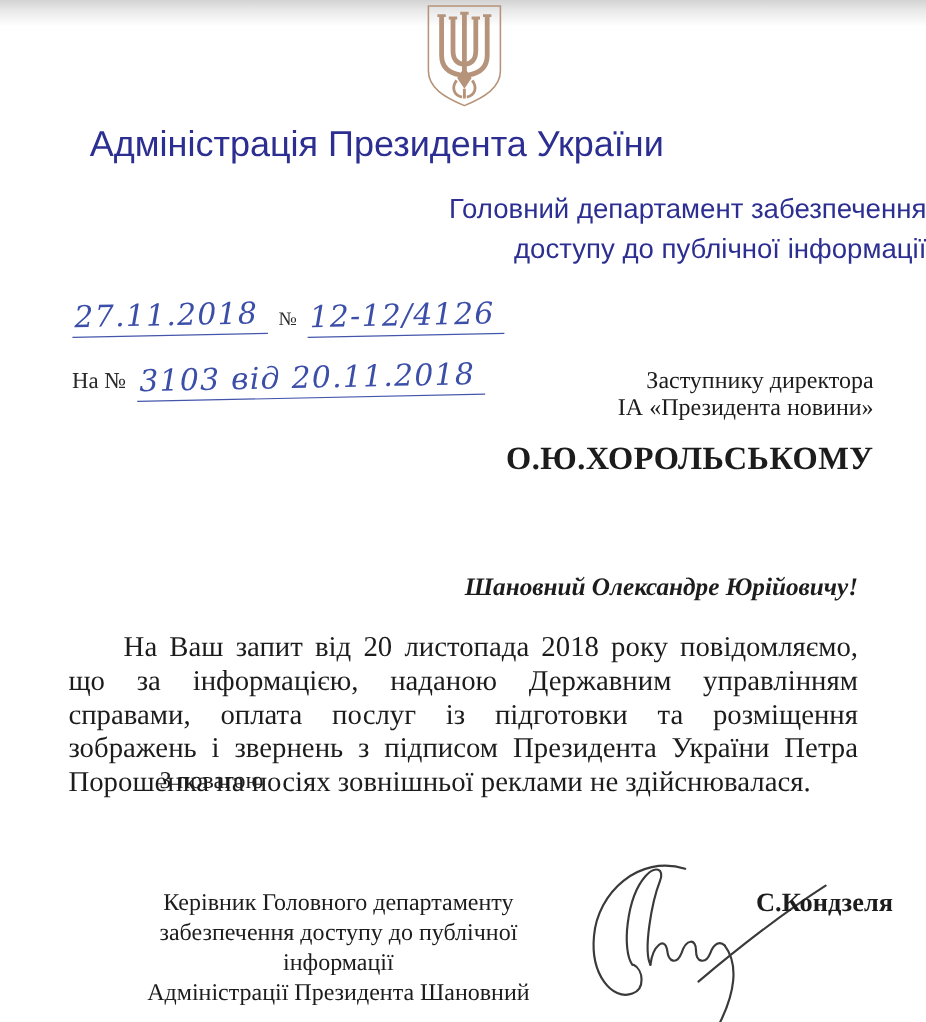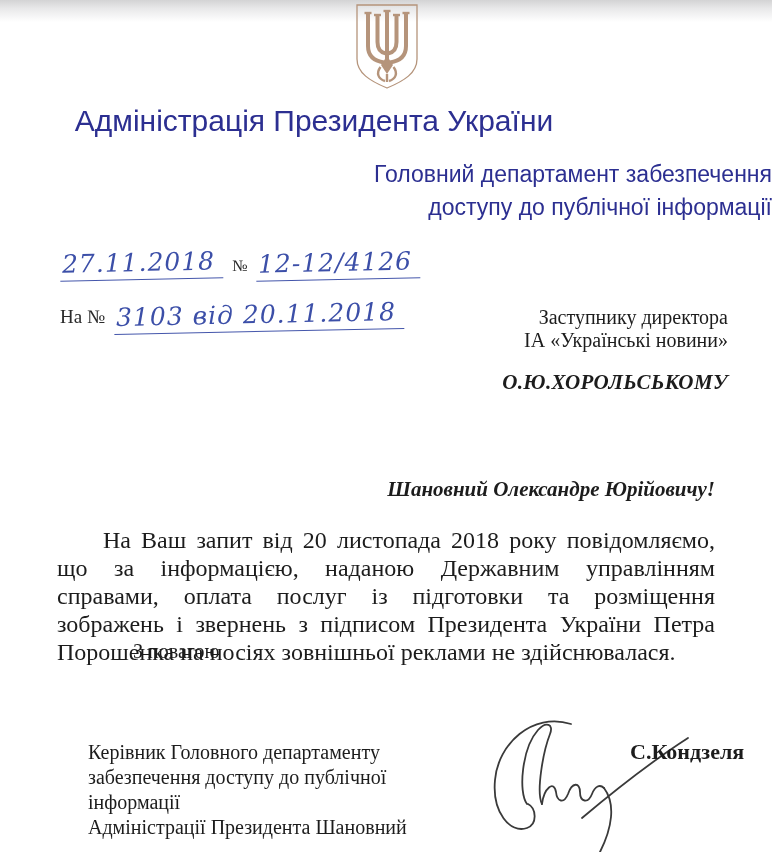--- a/index.html
+++ b/index.html
@@ -57,41 +57,41 @@
   }
   .ref-print.small{font-size:16px;}
   .ref-print.med{font-size:19px;}
 
   .recipient{
     position:absolute;left:416px;top:286px;width:312px;
     text-align:right;font-size:20px;line-height:23px;margin-top:20px;
   }
   .recipient .name{
     margin-top:19px;
-    font-size:21px;font-weight:bold;letter-spacing:0.4px;font-style:italic;
+    font-size:27px;font-weight:bold;letter-spacing:0.4px;
   }
 
   .salutation{
     position:absolute;left:57px;top:477px;width:658px;
     padding-left:48px;box-sizing:border-box;
     text-align:right;
     font-size:21px;font-weight:bold;font-style:italic;
   }
   .body-par{
     position:absolute;left:57px;top:526px;width:658px;
     font-size:24px;line-height:28px;
     text-align:justify;text-indent:46px;
   }
   .closing{
     position:absolute;left:133px;top:640px;
     font-size:20px;
   }
   .signoff{
     position:absolute;left:88px;top:740px;width:388px;
-    text-align:left;font-size:20px;line-height:25px;
+    text-align:center;font-size:20px;line-height:25px;
   }
   .signature-svg{
     position:absolute;left:470px;top:700px;width:250px;height:152px;
   }
   .signer-name{
     position:absolute;left:630px;top:739px;
     font-size:22px;font-weight:bold;
   }
 </style>
 </head>
@@ -133,21 +133,21 @@
     <span class="handwriting">12-12/4126</span>
   </div>
 
   <div class="ref-line l2">
     <span class="ref-print med">На №</span>
     <span class="handwriting">3103 від 20.11.2018</span>
   </div>
 
   <div class="recipient">
     <div>Заступнику директора</div>
-    <div>ІА «Українські новини»</div>
+    <div>ІА «Президента новини»</div>
     <div class="name">О.Ю.ХОРОЛЬСЬКОМУ</div>
   </div>
 
   <div class="salutation">Шановний Олександре Юрійовичу!</div>
 
   <div class="body-par">На Ваш запит від 20 листопада 2018 року повідомляємо, що за інформацією, наданою Державним управлінням справами, оплата послуг із підготовки та розміщення зображень і звернень з підписом Президента України Петра Порошенка на носіях зовнішньої реклами не здійснювалася.</div>
 
   <div class="closing">З повагою</div>
 
   <div class="signoff">

